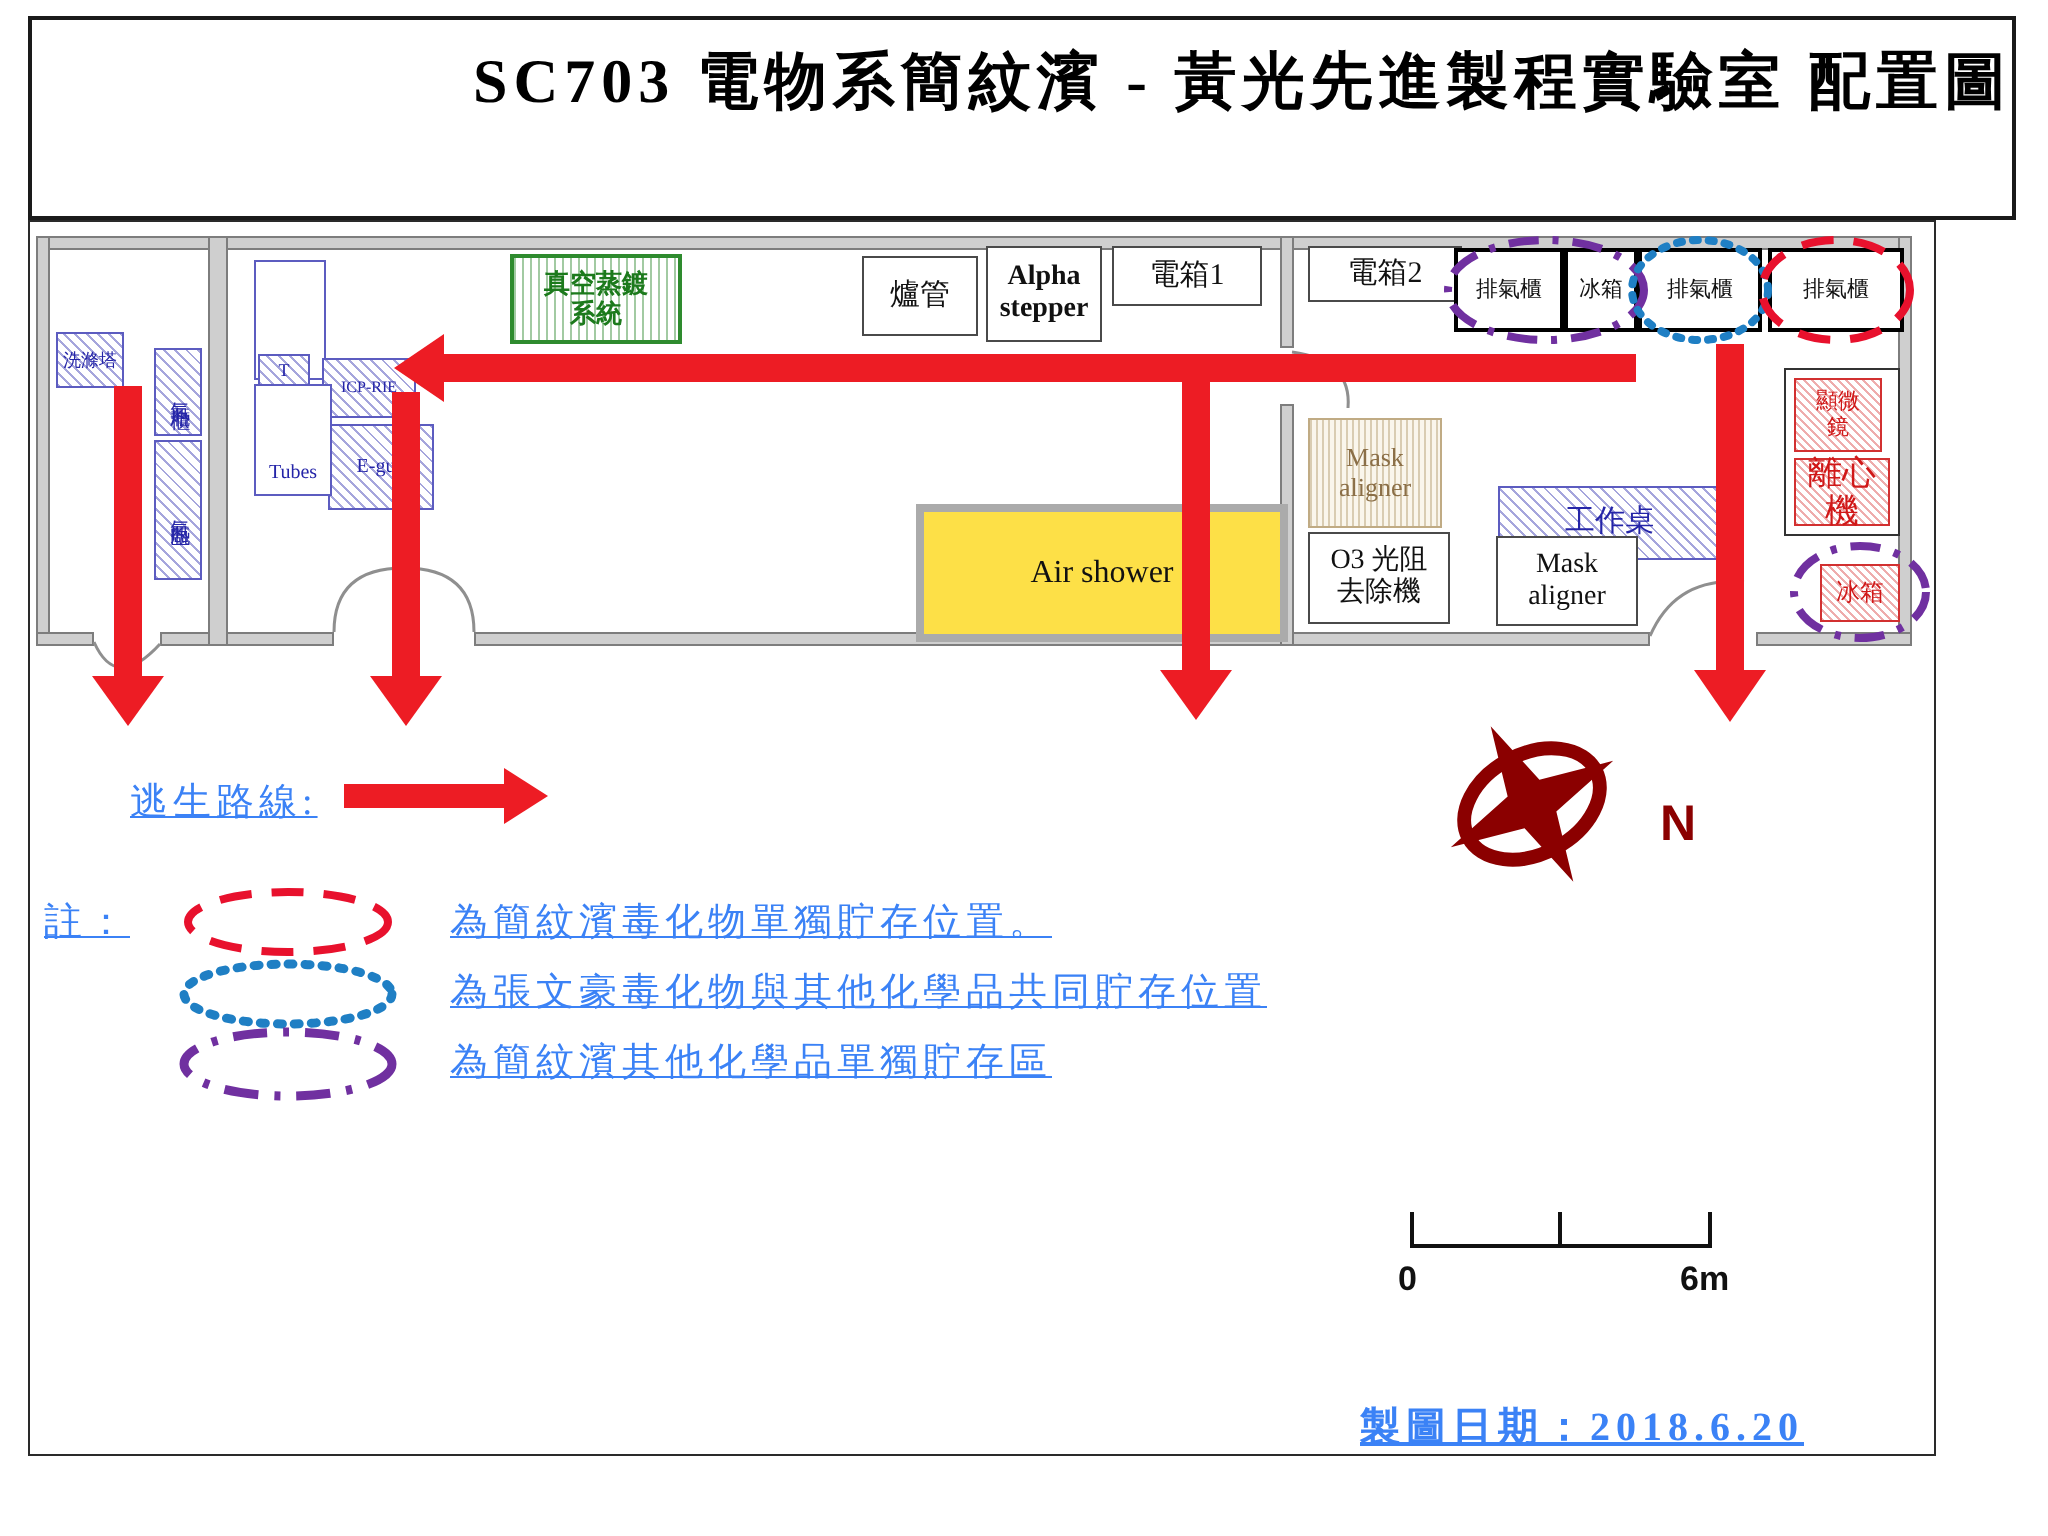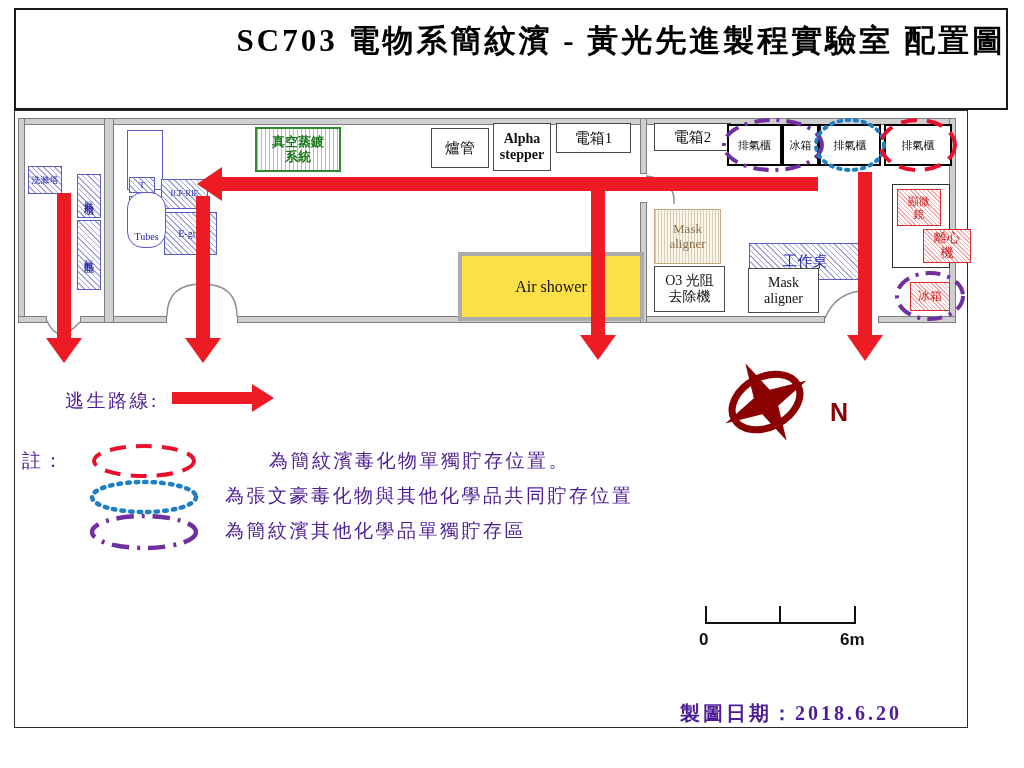--- a/index.html
+++ b/index.html
@@ -19,21 +19,21 @@
   .white-box{background:#fff;border:1.5px solid #4a4a4a;color:#111;}
   .thin-blue{background:#fff;border:1px solid #5c5cc0;color:#2525a8;}
   .black-box{background:#fff;border:2px solid #000;color:#111;}
   .vert{writing-mode:vertical-rl;letter-spacing:2px;}
   .title-frame{position:absolute;left:14px;top:8px;width:994px;height:102px;
     border:2.5px solid #1a1a1a;box-sizing:border-box;text-align:center;}
   .content-frame{position:absolute;left:14px;top:110px;width:954px;height:618px;
     border:1.5px solid #2a2a2a;box-sizing:border-box;}
   .page-title{margin-top:10px;font-size:31px;font-weight:bold;letter-spacing:3px;color:#000;text-align:right;}
   .page-subtitle{margin-top:9px;font-size:27px;font-weight:bold;letter-spacing:3px;color:#000;}
-  .legend-text{position:absolute;font-size:19px;color:#4c1d95;letter-spacing:2.5px;white-space:nowrap;}
+  .legend-text{position:absolute;font-size:19px;color:#3b82f6;letter-spacing:2.5px;white-space:nowrap;text-decoration:underline;}
   .scale-el{position:absolute;background:#111;}
   .scale-lbl{position:absolute;font-family:"Liberation Sans",sans-serif;font-size:17px;
     font-weight:bold;color:#111;}
   svg{display:block;}
   .overlay{position:absolute;left:0;top:0;pointer-events:none;}
 </style>
 </head>
 <body>
 
 <div class="title-frame">
@@ -60,21 +60,21 @@
 <div class="box hatch-blue" style="left:28px;top:122px;width:34px;height:28px;font-size:9px;"><span>洗滌塔</span></div>
 <div class="box hatch-blue vert" style="left:77px;top:130px;width:24px;height:44px;font-size:10px;"><span>氣瓶櫃</span></div>
 <div class="box hatch-blue vert" style="left:77px;top:176px;width:24px;height:70px;font-size:10px;"><span>氣瓶區</span></div>
 
 <div class="box thin-blue" style="left:127px;top:130px;width:36px;height:60px;"></div>
 <div class="box hatch-blue" style="left:129px;top:133px;width:26px;height:16px;font-size:9px;"><span>T</span></div>
 <div class="box hatch-blue" style="left:129px;top:152px;width:26px;height:16px;font-size:9px;"><span>P</span></div>
 <div class="box hatch-blue" style="left:127px;top:171px;width:24px;height:16px;font-size:9px;"><span>C</span></div>
 <div class="box hatch-blue" style="left:161px;top:135px;width:47px;height:30px;font-size:8px;"><span>ICP-RIE</span></div>
 <div class="box hatch-blue" style="left:164px;top:168px;width:53px;height:43px;font-size:10px;"><span>E-gun</span></div>
-<div class="box thin-blue" style="left:127px;top:192px;width:39px;height:56px;font-size:10px;align-items:flex-end;padding-bottom:5px;border-radius:16px;"><span>Tubes</span></div>
+<div class="box thin-blue" style="left:127px;top:192px;width:39px;height:56px;font-size:10px;align-items:flex-end;padding-bottom:5px;"><span>Tubes</span></div>
 <div class="box hatch-green" style="left:255px;top:127px;width:86px;height:45px;font-size:13px;"><span>真空蒸鍍
 系統</span></div>
 <div class="box white-box" style="left:431px;top:128px;width:58px;height:40px;font-size:15px;"><span>爐管</span></div>
 <div class="box white-box" style="left:493px;top:123px;width:58px;height:48px;font-size:14px;font-weight:bold;"><span>Alpha
 stepper</span></div>
 <div class="box white-box" style="left:556px;top:123px;width:75px;height:30px;font-size:15px;"><span>電箱1</span></div>
 
 <div class="box white-box" style="left:654px;top:123px;width:77px;height:28px;font-size:15px;"><span>電箱2</span></div>
 <div class="box black-box" style="left:727px;top:124px;width:55px;height:42px;font-size:11px;"><span>排氣櫃</span></div>
 <div class="box black-box" style="left:782px;top:124px;width:37px;height:42px;font-size:11px;"><span>冰箱</span></div>
@@ -83,21 +83,21 @@
 <div class="box hatch-blue" style="left:749px;top:199px;width:112px;height:37px;font-size:15px;"><span>工作桌</span></div>
 <div class="box hatch-tan" style="left:654px;top:209px;width:67px;height:55px;font-size:13px;"><span>Mask
 aligner</span></div>
 <div class="box white-box" style="left:654px;top:266px;width:71px;height:46px;font-size:14px;"><span>O3 光阻
 去除機</span></div>
 <div class="box white-box" style="left:748px;top:268px;width:71px;height:45px;font-size:14px;"><span>Mask
 aligner</span></div>
 <div class="box" style="left:892px;top:184px;width:58px;height:84px;background:#fff;border:1px solid #333;"></div>
 <div class="box hatch-red" style="left:897px;top:189px;width:44px;height:37px;font-size:11px;"><span>顯微
 鏡</span></div>
-<div class="box hatch-red" style="left:923px;top:229px;width:48px;height:34px;font-size:13px;"><span>離心
+<div class="box hatch-red" style="left:897px;top:229px;width:48px;height:34px;font-size:17px;"><span>離心
 機</span></div>
 <div class="box hatch-red" style="left:910px;top:282px;width:40px;height:29px;font-size:12px;"><span>冰箱</span></div>
 
 <svg class="overlay" width="1024" height="768" viewBox="0 0 1024 768">
 
   <g stroke="#8f8f8f" stroke-width="1.5" fill="none">
     <path d="M 47 321 Q 58 346 80 322"></path>
     <path d="M 167 316 Q 167 284 202 284"></path>
     <path d="M 237 316 Q 237 284 202 284"></path>
     <path d="M 646 176 Q 676 180 674 204"></path>
@@ -136,21 +136,21 @@
     <ellipse cx="0" cy="0" rx="36" ry="25" fill="none" stroke="#8b0000" stroke-width="7"></ellipse>
     <polygon points="0,-44 9,-9 46,0 9,9 0,44 -9,9 -46,0 -9,-9" fill="#8b0000"></polygon>
   </g>
 </svg>
 <div class="box" style="left:822px;top:398px;width:34px;height:28px;color:#8b0000;font-weight:bold;font-size:25px;font-family:'Liberation Sans',sans-serif;"><span>N</span></div>
 
 <div class="legend-text" style="left:22px;top:448px;">註：</div>
 <svg class="overlay" style="left:88px;top:442px;" width="112" height="38" viewBox="0 0 112 38">
   <ellipse cx="56" cy="19" rx="50" ry="15" fill="none" stroke="#e8112d" stroke-width="4" stroke-dasharray="16 10"></ellipse>
 </svg>
-<div class="legend-text" style="left:225px;top:448px;margin-left:44px;">為簡紋濱毒化物單獨貯存位置。</div>
+<div class="legend-text" style="left:225px;top:448px;">為簡紋濱毒化物單獨貯存位置。</div>
 <svg class="overlay" style="left:86px;top:478px;" width="116" height="38" viewBox="0 0 116 38">
   <ellipse cx="58" cy="19" rx="52" ry="15" fill="none" stroke="#1f7fc4" stroke-width="4.5" stroke-dasharray="2.5 6" stroke-linecap="round"></ellipse>
 </svg>
 <div class="legend-text" style="left:225px;top:483px;">為張文豪毒化物與其他化學品共同貯存位置</div>
 <svg class="overlay" style="left:86px;top:512px;" width="116" height="40" viewBox="0 0 116 40">
   <ellipse cx="58" cy="20" rx="52" ry="16" fill="none" stroke="#7030a0" stroke-width="4.5" stroke-dasharray="17 8 3 8"></ellipse>
 </svg>
 <div class="legend-text" style="left:225px;top:518px;">為簡紋濱其他化學品單獨貯存區</div>
 
 <div class="scale-el" style="left:705px;top:606px;width:2px;height:18px;"></div>

